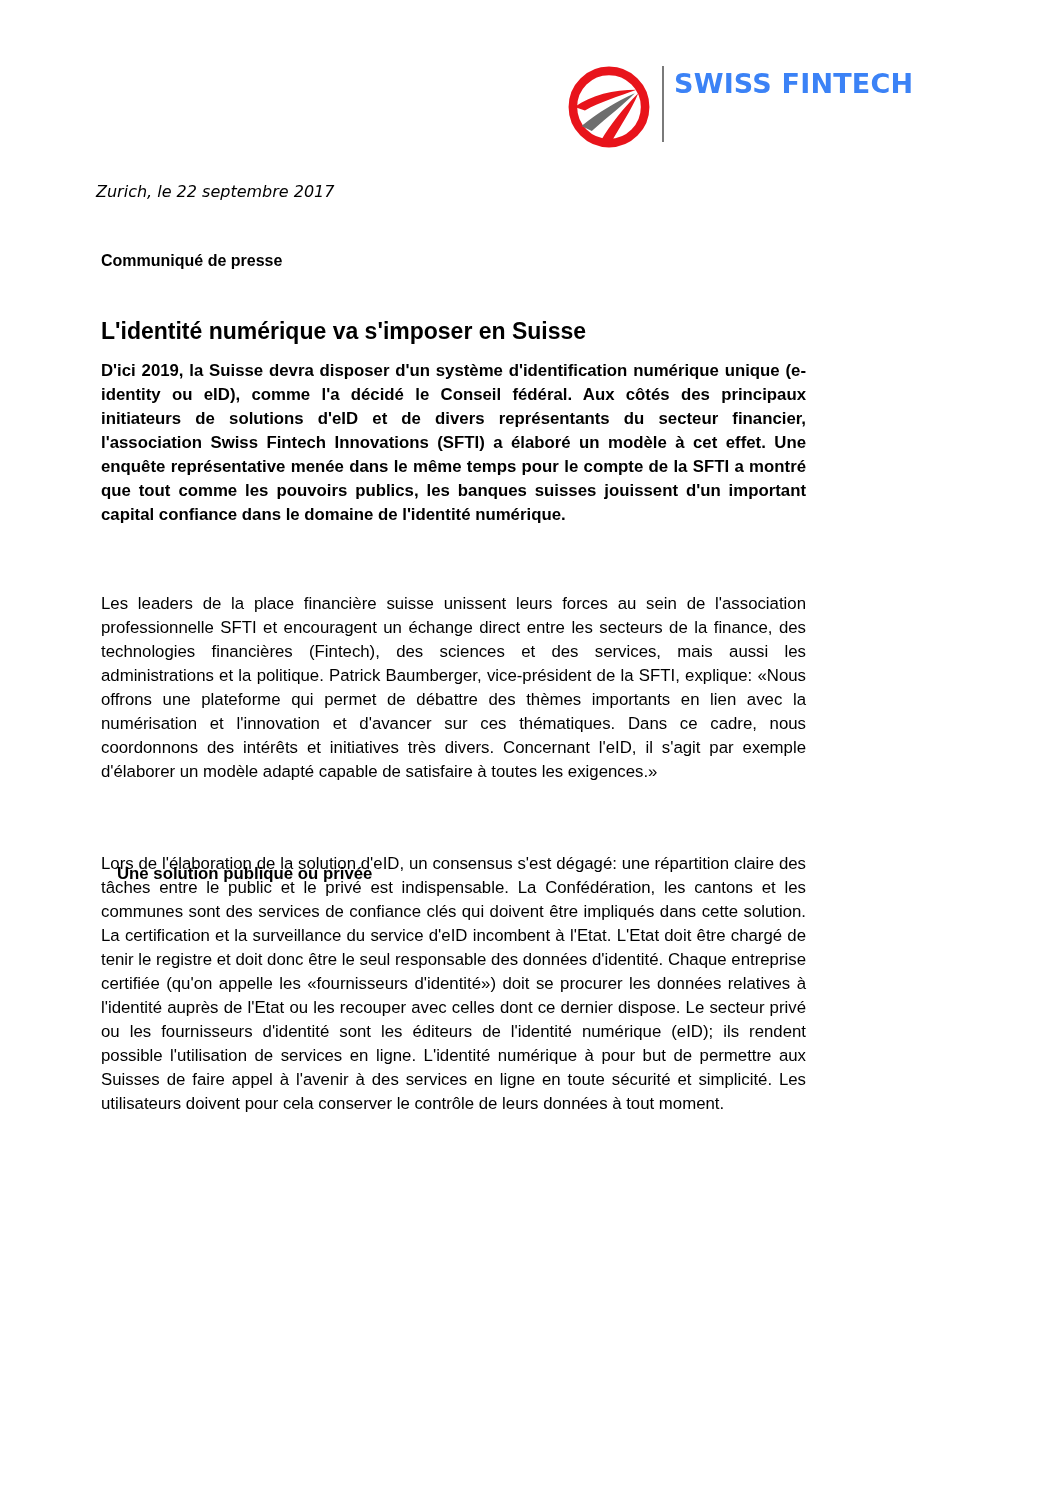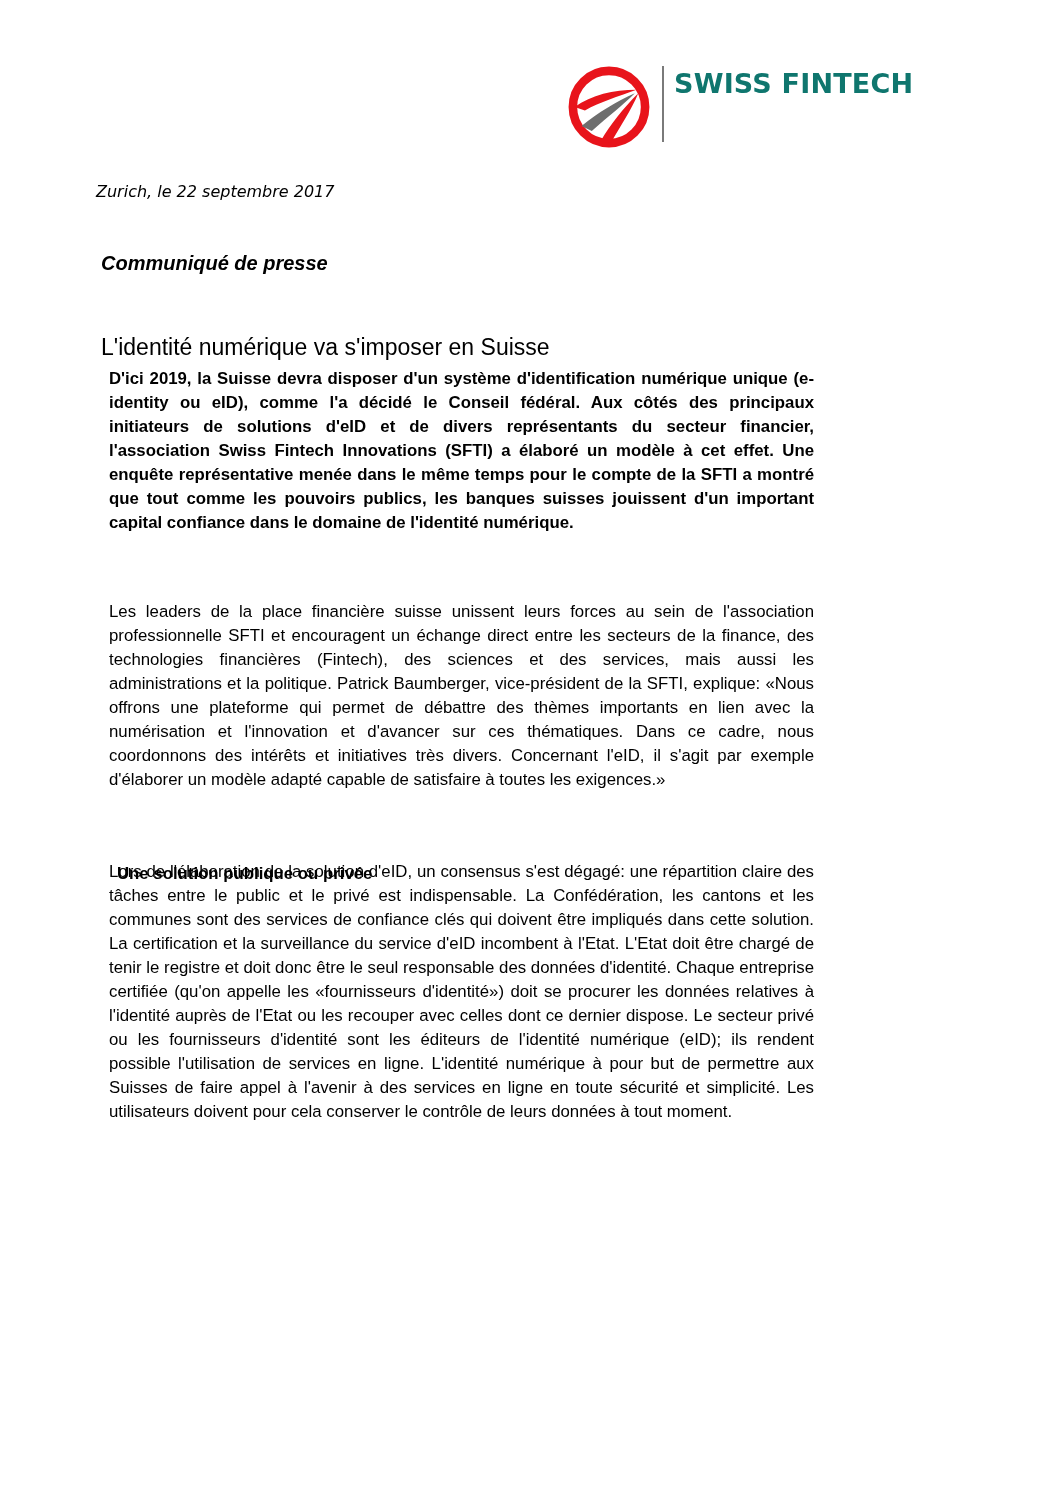--- a/index.html
+++ b/index.html
@@ -34,60 +34,59 @@
       left: 96px;
       top: 4px;
       width: 2px;
       height: 76px;
       background: #7a7a7a;
     }
     .logo-text {
       position: absolute;
       left: 108px;
       top: 4px;
-      color: #0f766e;
+      color: #3b82f6;
       font-family: "DejaVu Sans", sans-serif;
       font-weight: bold;
       font-size: 27px;
       line-height: 36px;
       letter-spacing: 0.2px;
       white-space: nowrap;
     }
     .date {
       position: absolute;
       left: 96px;
       top: 182px;
       font-family: "DejaVu Sans", sans-serif;
       font-style: oblique;
       font-size: 16px;
     }
     .kicker {
       position: absolute;
       left: 101px;
       top: 252px;
       font-weight: bold;
-      font-size: 20px;
-      font-style: italic;
+      font-size: 16px;
     }
     .title {
       position: absolute;
       left: 101px;
-      top: 334px;
-      font-weight: normal;
+      top: 318px;
+      font-weight: bold;
       font-size: 23px;
       margin: 0;
     }
     .para {
       position: absolute;
       left: 101px;
       width: 705px;
       font-size: 16.8px;
       line-height: 24px;
       text-align: justify;
-      margin: 8px;
+      margin: 0;
     }
     .lead {
       top: 359px;
       font-weight: bold;
     }
     .p1 { top: 592px; }
     .subheading {
       position: absolute;
       left: 101px;
       top: 848px;

